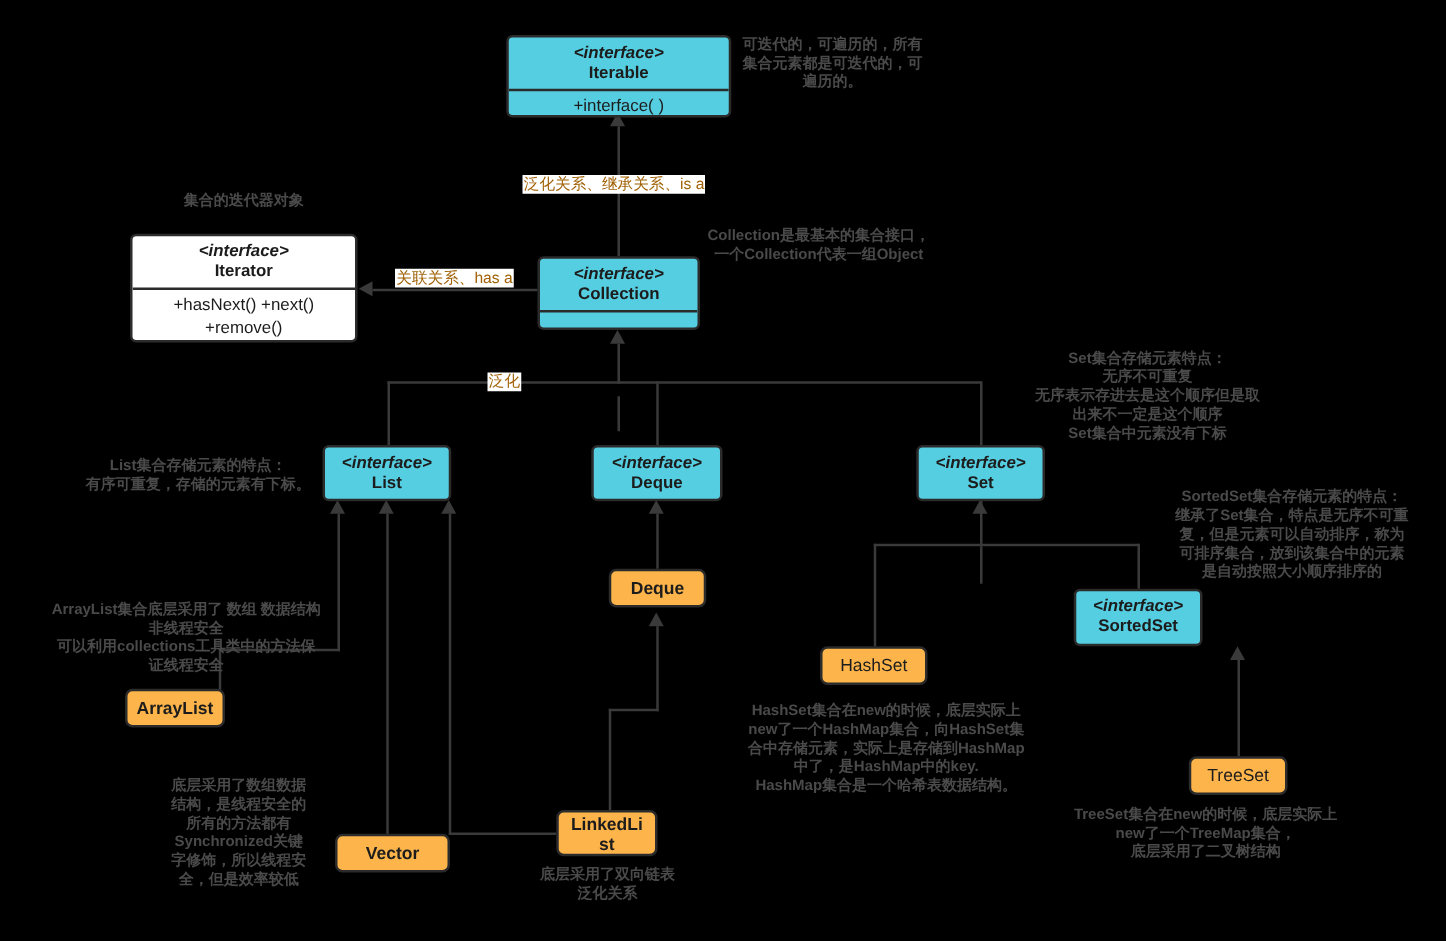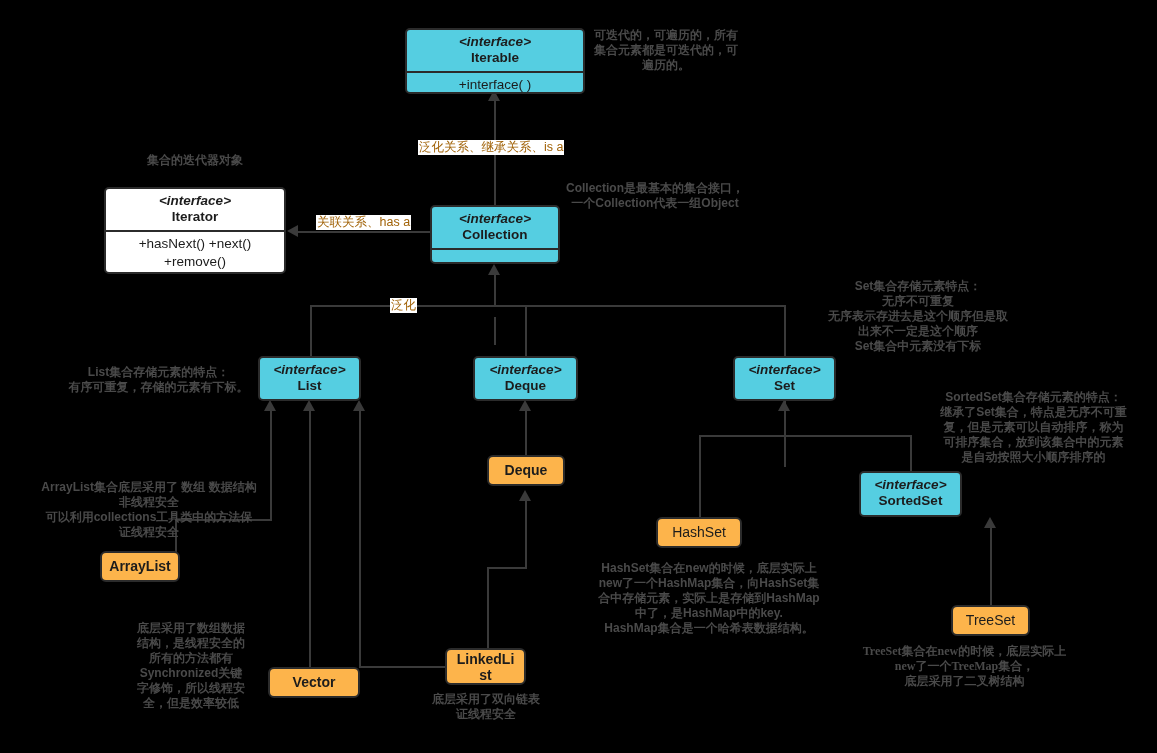--- a/index.html
+++ b/index.html
@@ -280,37 +280,37 @@
 证线程安全</div>
 
   <div class="note" style="left:126px; top:621px; width:130px;">底层采用了数组数据
 结构，是线程安全的
 所有的方法都有
 Synchronized关键
 字修饰，所以线程安
 全，但是效率较低</div>
 
   <div class="note" style="left:422px; top:692px; width:128px;">底层采用了双向链表
-证线程安全</div>
+泛化关系</div>
 
   <div class="note" style="left:814px; top:279px; width:208px;">Set集合存储元素特点：
 无序不可重复
 无序表示存进去是这个顺序但是取
 出来不一定是这个顺序
 Set集合中元素没有下标</div>
 
   <div class="note" style="left:918px; top:390px; width:231px;">SortedSet集合存储元素的特点：
 继承了Set集合，特点是无序不可重
 复，但是元素可以自动排序，称为
 可排序集合，放到该集合中的元素
 是自动按照大小顺序排序的</div>
 
   <div class="note" style="left:573px; top:561px; width:272px;">HashSet集合在new的时候，底层实际上
 new了一个HashMap集合，向HashSet集
 合中存储元素，实际上是存储到HashMap
 中了，是HashMap中的key.
 HashMap集合是一个哈希表数据结构。</div>
 
-  <div class="note" style="left:845px; top:644px; width:239px;font-family:Liberation Serif, serif;">TreeSet集合在new的时候，底层实际上
+  <div class="note" style="left:845px; top:644px; width:239px;">TreeSet集合在new的时候，底层实际上
 new了一个TreeMap集合，
 底层采用了二叉树结构</div>
 
 </div>
 
 </body></html>

